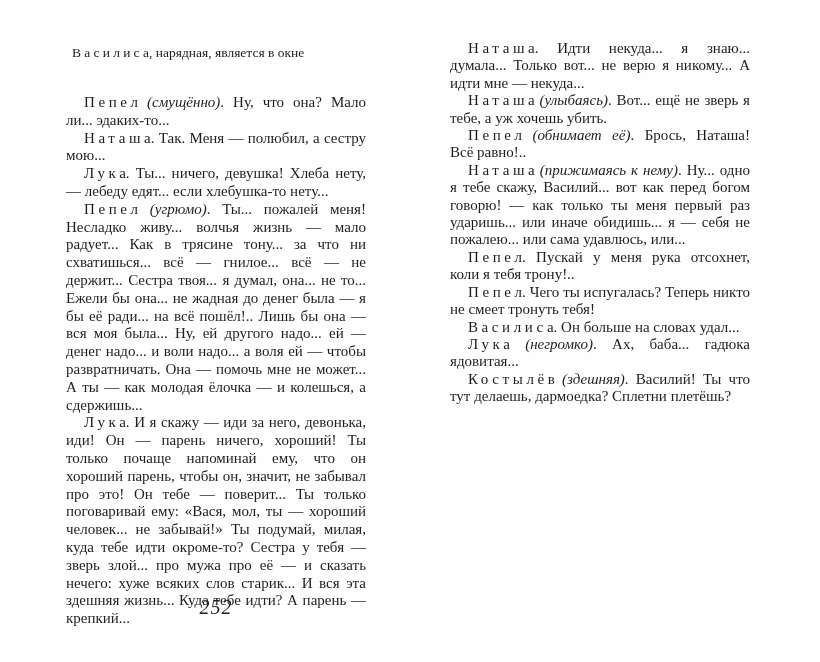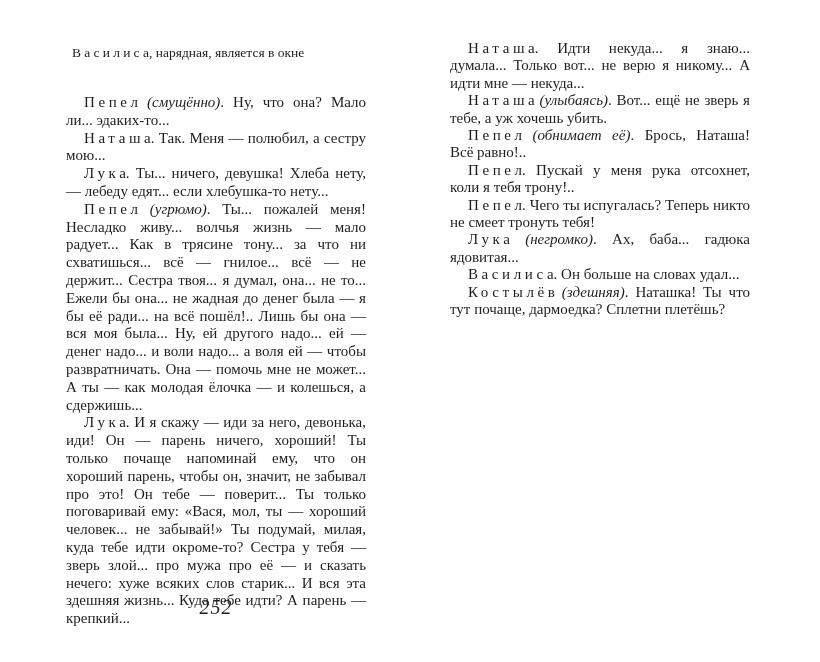--- a/index.html
+++ b/index.html
@@ -72,21 +72,22 @@
         <p class="speech"><span class="speaker">Лука</span>. <span>И я скажу — иди за него, девонька, иди! Он — парень ничего, хороший! Ты только почаще напоминай ему, что он хороший парень, чтобы он, значит, не забывал про это! Он тебе — поверит... Ты только поговаривай ему: «Вася, мол, ты — хороший человек... не забывай!» Ты подумай, милая, куда тебе идти окроме-то? Сестра у тебя — зверь злой... про мужа про её — и сказать нечего: хуже всяких слов старик... И вся эта здешняя жизнь... Куда тебе идти? А парень — крепкий...</span></p>
       </div>
     <div class="page-number">252</div>
   </div>
 
   <div class="page right">
     <div class="body">
         <p class="speech"><span class="speaker">Наташа</span>. <span>Идти некуда... я знаю... думала... Только вот... не верю я никому... А идти мне — некуда...</span></p>
         <p class="speech"><span class="speaker">Наташа</span> <span class="direction">(улыбаясь)</span>. <span>Вот... ещё не зверь я тебе, а уж хочешь убить.</span></p>
         <p class="speech"><span class="speaker">Пепел</span> <span class="direction">(обнимает её)</span>. <span>Брось, Наташа! Всё равно!..</span></p>
+        <p class="speech"><span class="speaker">Наташа</span> <span class="direction">(прижимаясь к нему)</span>. <span>Ну... одно я тебе скажу, Василий... вот как перед богом говорю! — как только ты меня первый раз ударишь... или иначе обидишь... я — себя не пожалею... или сама удавлюсь, или...</span></p>
         <p class="speech"><span class="speaker">Пепел</span>. <span>Пускай у меня рука отсохнет, коли я тебя трону!..</span></p>
         <p class="speech"><span class="speaker">Пепел</span>. <span>Чего ты испугалась? Теперь никто не смеет тронуть тебя!</span></p>
+        <p class="speech"><span class="speaker">Василиса</span>. <span>Он больше на словах удал...</span></p>
         <p class="speech"><span class="speaker">Лука</span> <span class="direction">(негромко)</span>. <span>Ах, баба... гадюка ядовитая...</span></p>
-        <p class="speech"><span class="speaker">Василиса</span>. <span>Он больше на словах удал...</span></p>
-        <p class="speech"><span class="speaker">Костылёв</span> <span class="direction">(здешняя)</span>. <span>Наташка! Ты что тут почаще, дармоедка? Сплетни плетёшь?</span></p>
+        <p class="speech"><span class="speaker">Костылёв</span> <span class="direction">(здешняя)</span>. <span>Василий! Ты что тут делаешь, дармоедка? Сплетни плетёшь?</span></p>
       </div>
   </div>
 
 </div>
 
 </body></html>

